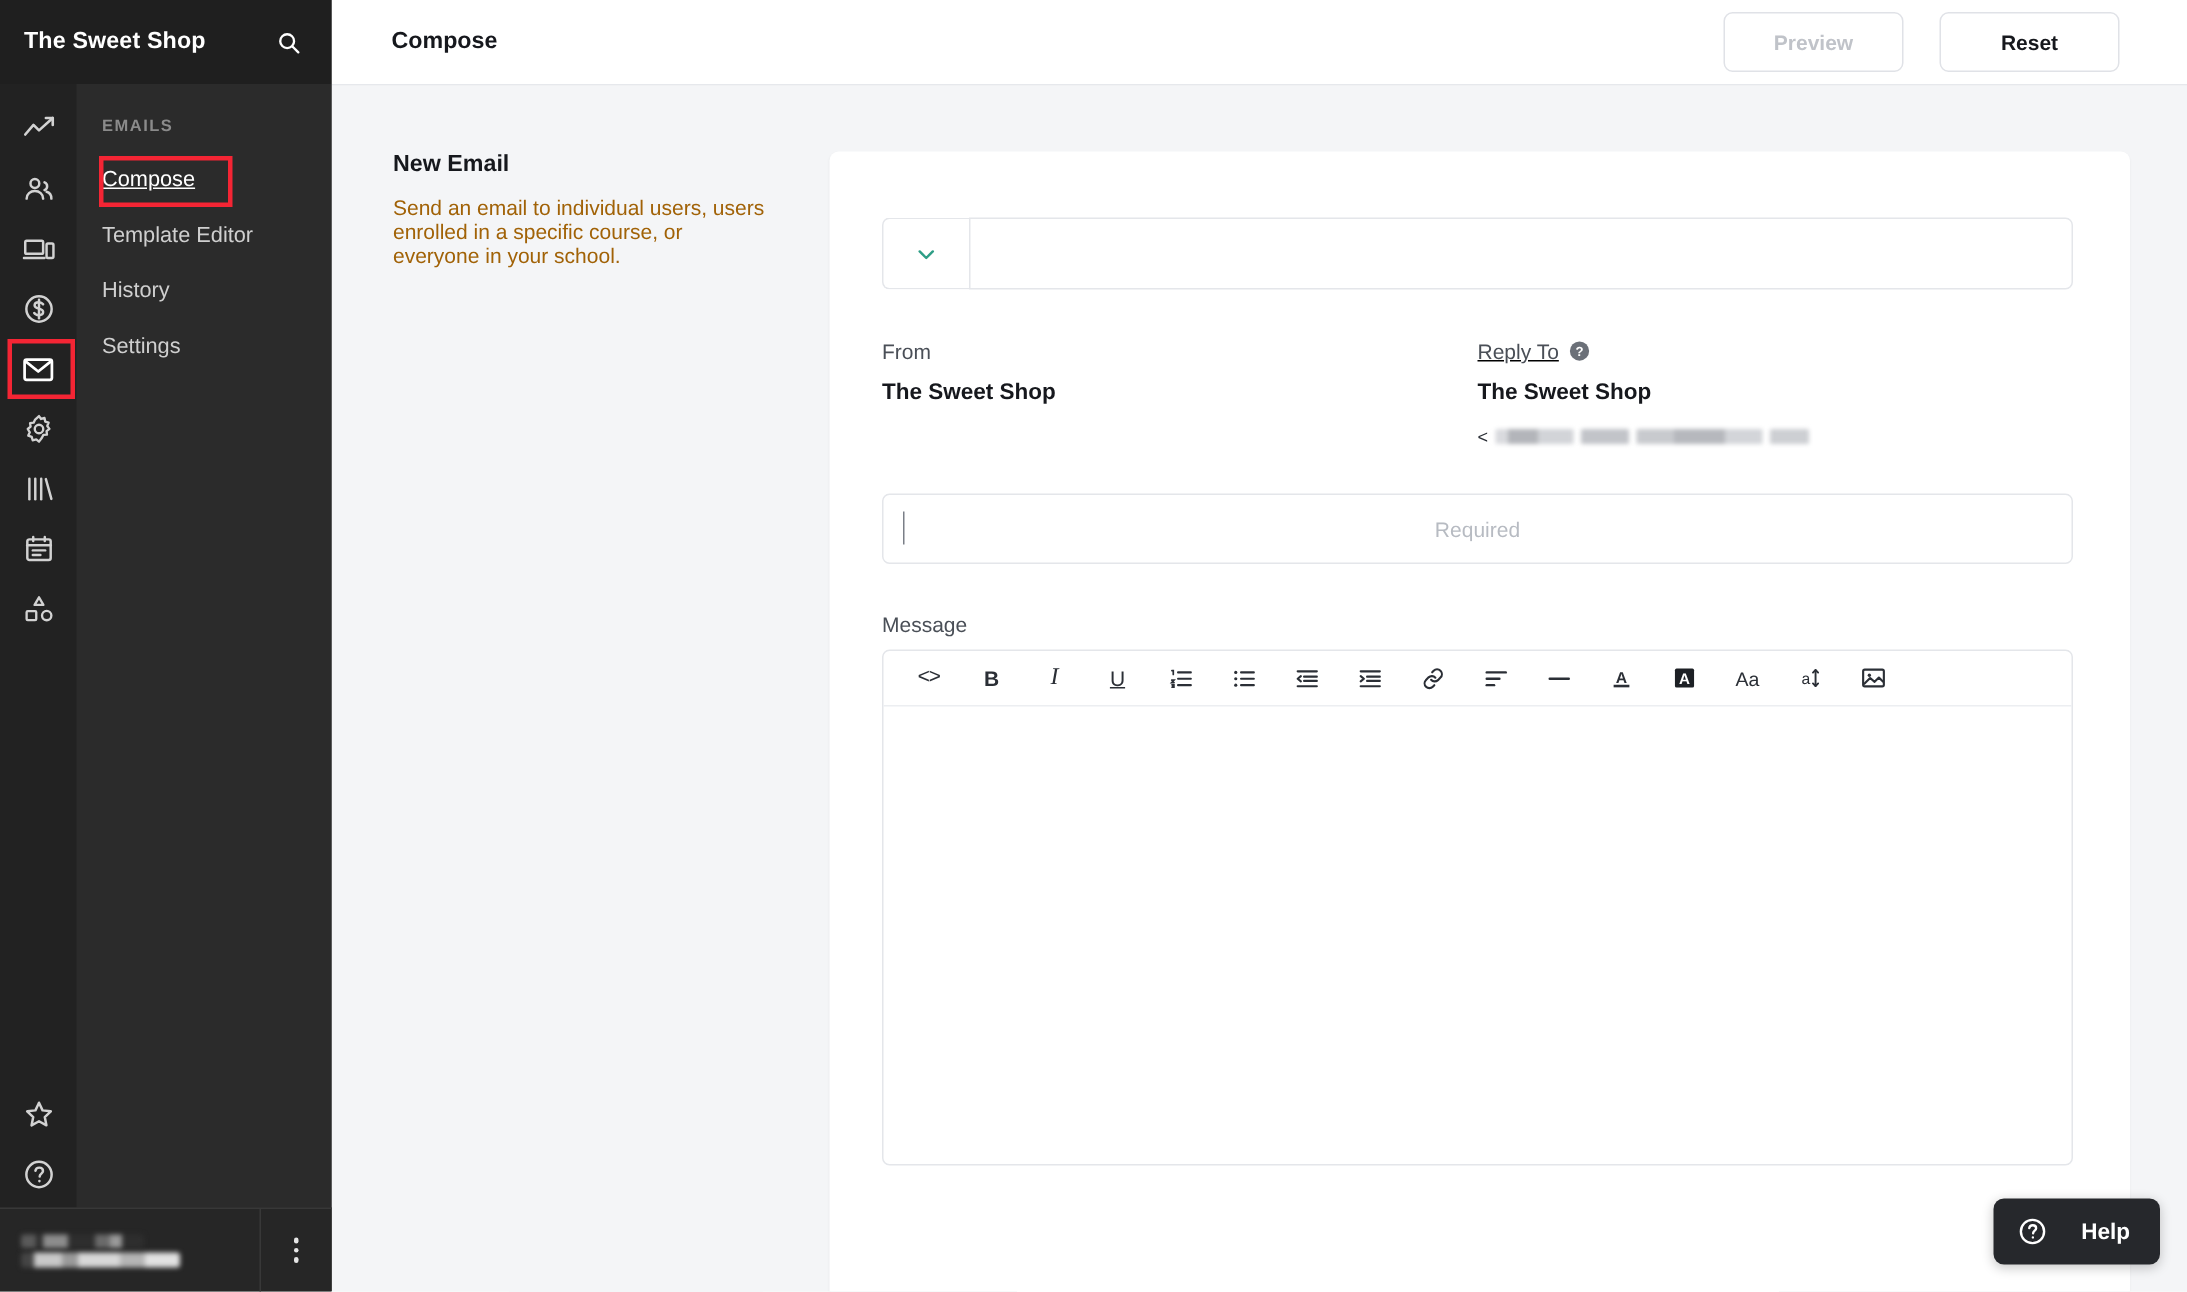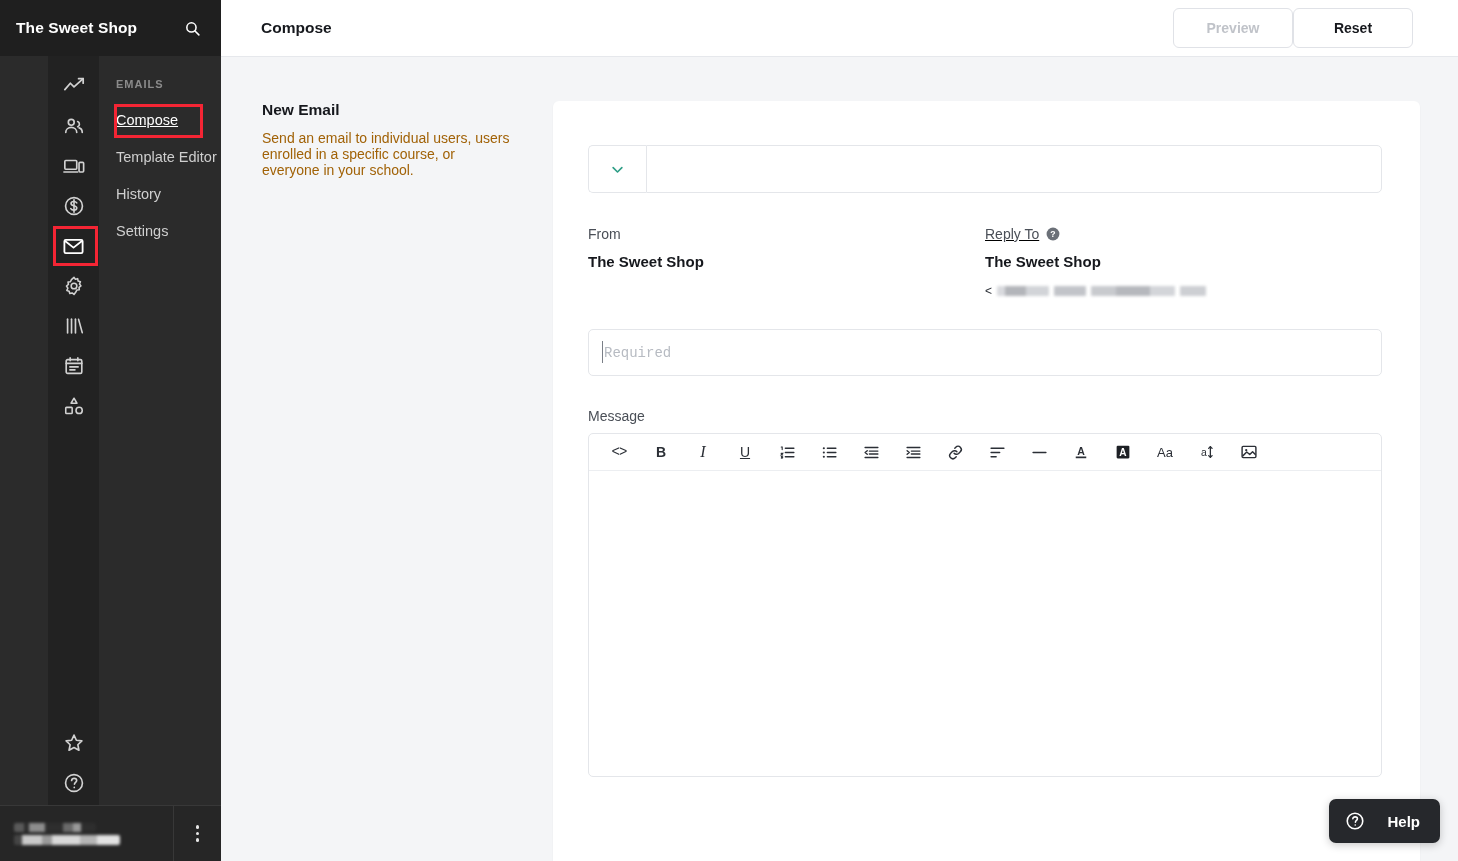--- a/index.html
+++ b/index.html
@@ -15,21 +15,21 @@
   .sidebar { width: 221px; height: 861px; background: #2b2b2b; position: relative; flex: 0 0 221px; }
 
   .brandbar {
     height: 56px; background: #1f1f1f;
     display: flex; align-items: center; justify-content: space-between;
     padding: 0 18px 0 16px;
   }
   .brand-title { color: #fff; font-size: 15.5px; font-weight: bold; letter-spacing: .1px; }
   .search-btn { width: 22px; height: 22px; display: flex; align-items: center; justify-content: center; cursor: pointer; }
 
-  .sidebar-body { display: flex; height: 805px; padding-left: 48px; }
+  .sidebar-body { display: flex; height: 805px; }
 
   .rail {
     width: 51px; flex: 0 0 51px; background: #222222;
     display: flex; flex-direction: column; align-items: center;
     padding-top: 10px; position: relative;
   }
   .rail-icon {
     width: 40px; height: 40px; margin-bottom: 0px;
     display: flex; align-items: center; justify-content: center;
     cursor: pointer; position: relative;
@@ -82,21 +82,21 @@
 
   
   .main { flex: 1 1 auto; height: 861px; display: flex; flex-direction: column; background: #f4f5f7; }
 
   .topbar {
     height: 57px; background: #ffffff; border-bottom: 1px solid #e6e8ec;
     display: flex; align-items: center; padding: 0 45px 0 40px;
     flex: 0 0 57px;
   }
   .page-title { font-size: 15.5px; font-weight: bold; color: #16181d; }
-  .topbar-actions { margin-left: auto; display: flex; gap: 0; }
+  .topbar-actions { margin-left: auto; display: flex; gap: 24px; }
   .tbtn {
     min-width: 120px; height: 40px; border: 1px solid #e0e2e7; background: #fff;
     border-radius: 6px; font-size: 14px; font-weight: bold; color: #16181d;
     display: flex; align-items: center; justify-content: center; cursor: pointer;
     font-family: "Liberation Sans", sans-serif;
   }
   .tbtn.disabled { color: #c0c3c9; cursor: default; }
 
   .content { flex: 1 1 auto; display: flex; padding: 44px 38px 0 41px; overflow: hidden; }
 
@@ -130,21 +130,21 @@
     margin-top: 12px; display: flex; align-items: center; gap: 5px;
     font-size: 12px; color: #2b2f36;
   }
   .email-redact .blk {
     height: 10px; border-radius: 1px; filter: blur(1.4px);
   }
 
   .subject-input {
     width: 100%; height: 47px; border: 1px solid #e4e6ea; border-radius: 5px;
     background: #fff; font-size: 14px; color: #16181d; padding: 0 15px;
-    font-family: Liberation Mono, monospace; outline: none;
+    font-family: Liberation Sans, sans-serif; outline: none; text-align: center;
   }
   .subject-input::placeholder { color: #b7bbc2; }
   .subject-wrap { position: relative; margin-bottom: 32px; }
   .caret {
     position: absolute; left: 14px; top: 12px; width: 1px; height: 22px; background: #7a7f87;
   }
 
   .editor { border: 1px solid #e4e6ea; border-radius: 5px; background: #fff; }
   .editor-toolbar {
     height: 37px; border-bottom: 1px solid #eceef1;

